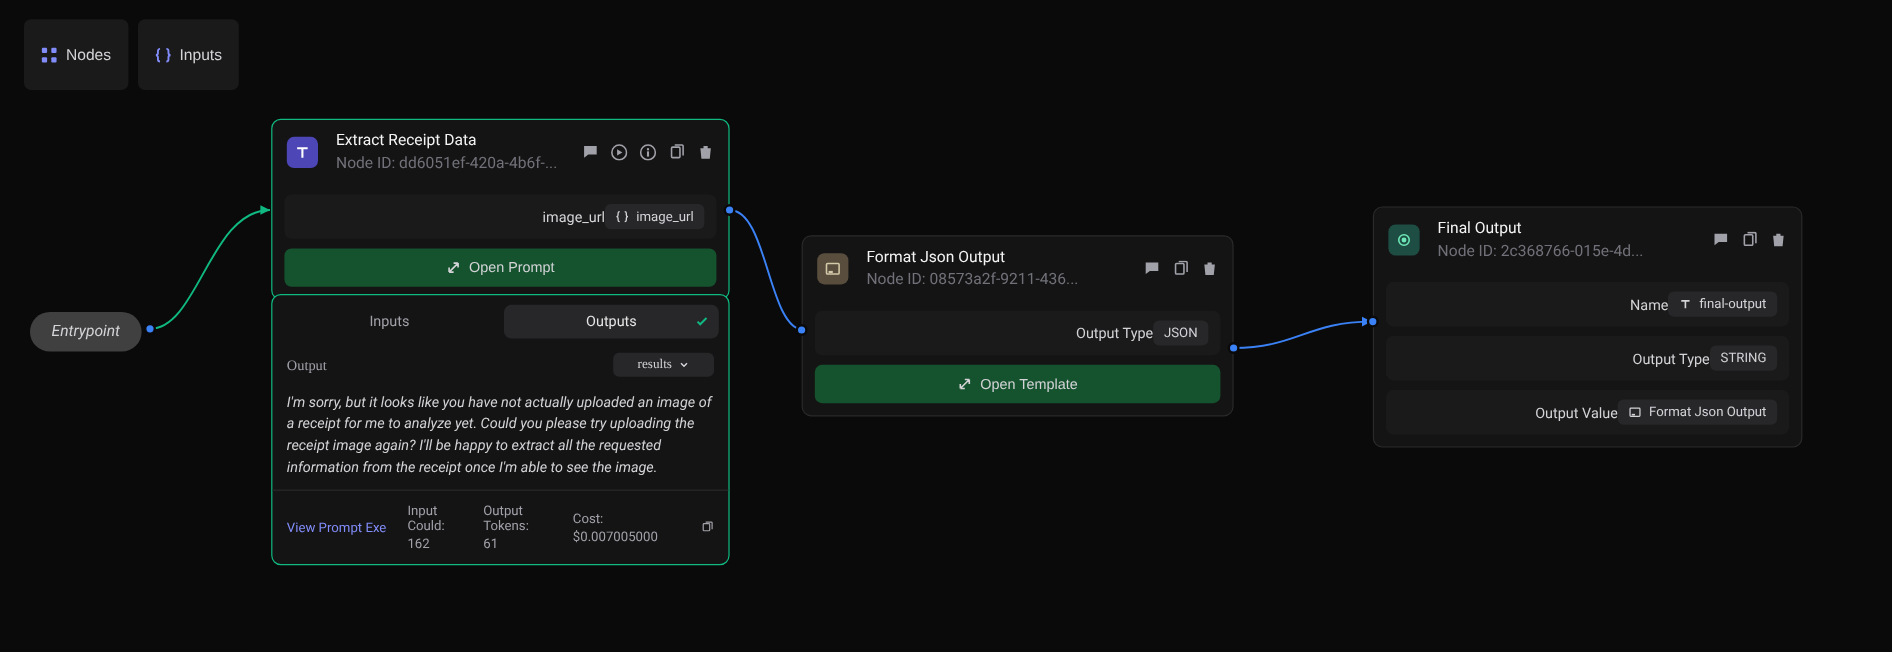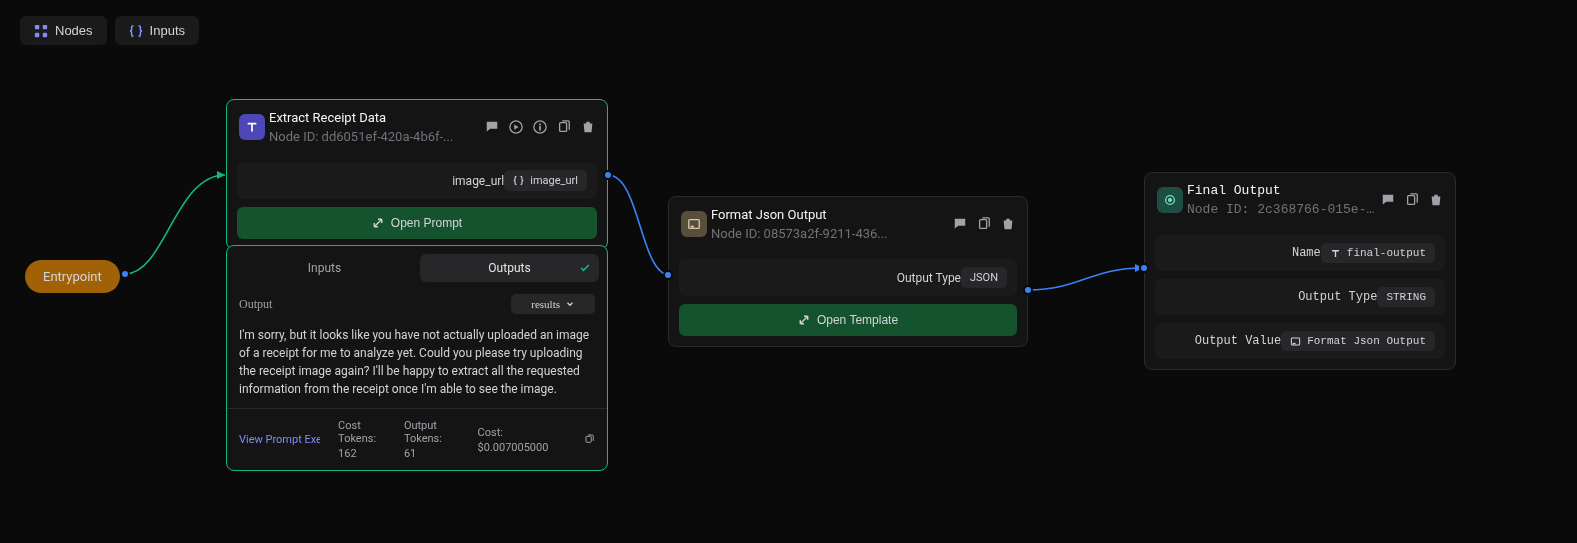--- a/index.html
+++ b/index.html
@@ -17,57 +17,58 @@
     top: 16px;
     left: 20px;
     display: flex;
     gap: 8px;
   }
   .toolbar-btn {
     background: #1a1a1a;
     border: none;
     color: #d4d4d8;
     font-size: 13px;
-    padding: 7px 14px;
+    padding: 22px 14px;
     border-radius: 6px;
     display: flex;
     align-items: center;
     gap: 7px;
     cursor: pointer;
   }
   .toolbar-icon { width: 14px; height: 14px; display: inline-flex; }
   .canvas { position: absolute; inset: 0; }
 
   
   .entry-pill {
     position: absolute;
     left: 25px;
     top: 260px;
-    background: #a16207;
+    background: #404040;
     color: #d4d4d8;
     font-size: 13px;
     padding: 9px 18px;
     border-radius: 999px;
     display: flex;
+    font-style: italic;
   }
 
   
   .node {
     position: absolute;
     background: #141414;
     border: 1px solid #2a2a2a;
     border-radius: 8px;
     color: #d4d4d8;
   }
   .node.green { border: 1px solid #10b981; }
   .node-header {
     display: flex;
     align-items: center;
     padding: 10px 12px;
-    gap: 4px;
+    gap: 15px;
     justify-content: space-between;
   }
   .node-icon {
     width: 26px; height: 26px;
     border-radius: 6px;
     display: flex;
     align-items: center;
     justify-content: center;
     font-size: 11px;
     color: #fff;
@@ -162,20 +163,21 @@
     display: inline-flex;
     align-items: center;
     gap: 5px;
   }
   .result-text {
     padding: 4px 12px 10px;
     font-size: 12px;
     line-height: 1.5;
     color: #d4d4d8;
     border-bottom: 1px solid #2a2a2a;
+    font-style: italic;
   }
   .footer {
     display: flex;
     align-items: center;
     padding: 10px 12px;
     gap: 18px;
     font-size: 11px;
     color: #a1a1aa;
   }
   .link { color: #818cf8; cursor: pointer; white-space: nowrap; overflow:hidden; max-width:100px; }
@@ -316,21 +318,21 @@
         <span>results</span>
         <svg width="10" height="10" viewBox="0 0 16 16" fill="none" stroke="currentColor" stroke-width="2">
             <path d="M4 6l4 4 4-4"></path>
           </svg>
       </span>
     </div>
     <div class="result-text">I'm sorry, but it looks like you have not actually uploaded an image of a receipt for me to analyze yet. Could you please try uploading the receipt image again? I'll be happy to extract all the requested information from the receipt once I'm able to see the image.</div>
     <div class="footer">
       <span class="link">View Prompt Executio</span>
       <div class="stat">
-        <span>Cost Tokens:</span>
+        <span>Input Could:</span>
         <span>162</span>
       </div>
       <div class="stat">
         <span>Output Tokens:</span>
         <span>61</span>
       </div>
       <div class="stat">
         <span>Cost:</span>
         <span>$0.007005000</span>
       </div>
@@ -384,21 +386,21 @@
         <svg viewBox="0 0 16 16" fill="none" stroke="currentColor" stroke-width="1.8">
             <path d="M3 13L13 3M13 3h-5M13 3v5M3 13h5M3 13v-5"></path>
           </svg>
         <span>Open Template</span>
       </button>
     </div>
   </div>
   <div class="port" style="left:663px; top:270px;"></div>
   <div class="port" style="left:1023px; top:285px;"></div>
 
-  <div class="node" style="left:1144px; top:172px; width:312px;font-family:Liberation Mono, monospace;">
+  <div class="node" style="left:1144px; top:172px; width:358px;">
     <div class="node-header">
       <div class="node-icon ic-teal">
         <svg viewBox="0 0 16 16" width="14" height="14" fill="none" stroke="#6ee7b7" stroke-width="1.5">
             <circle cx="8" cy="8" r="5"></circle>
             <circle cx="8" cy="8" r="1.6" fill="#6ee7b7"></circle>
           </svg>
       </div>
       <div class="node-titles">
         <div class="node-title">Final Output</div>
         <div class="node-sub">

